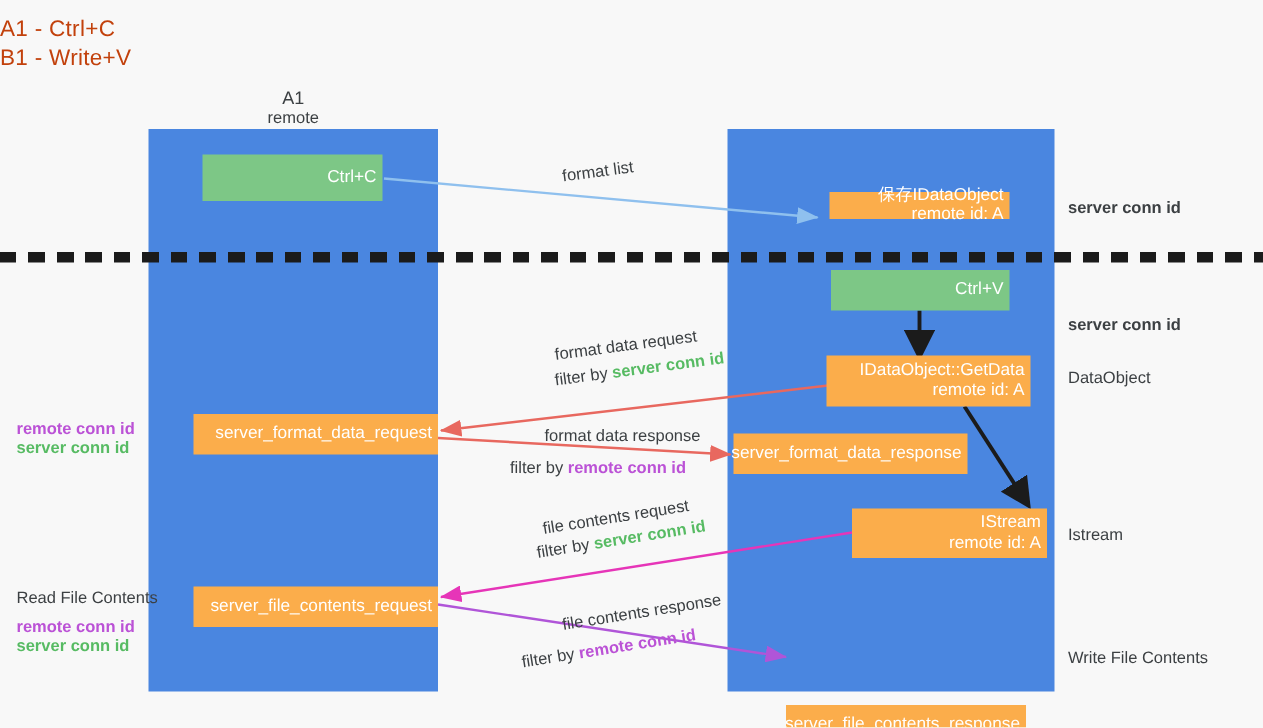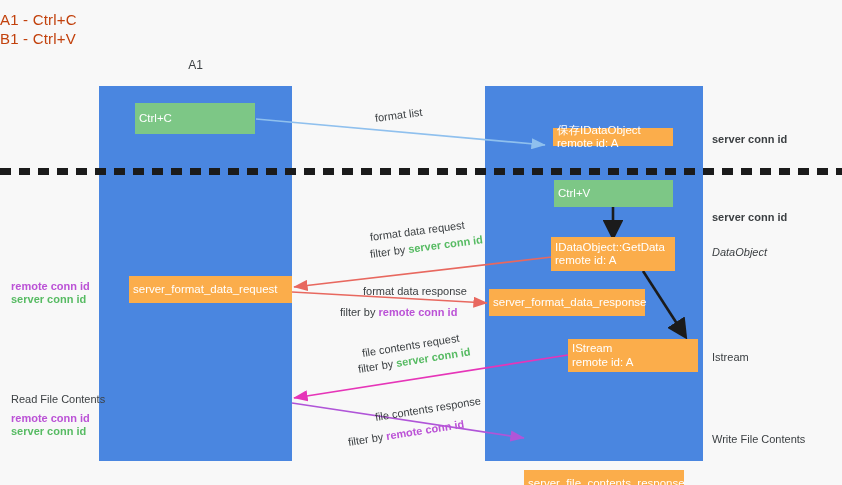--- a/index.html
+++ b/index.html
@@ -56,21 +56,21 @@
 
   
   .node {
     box-sizing: border-box;
     color: #ffffff;
     font-size: 11.5px;
     line-height: 13.5px;
     text-align: center;
     display: flex;
     flex-direction: column;
-    align-items: flex-start;
+    align-items: flex-end;
     justify-content: center;
     padding: 2px 4px;
   }
   .node.green  { background: #7dc786; }
   .node.orange { background: #fbad4b; }
   .node .l2 { }
 
   
   .edge-label {
     font-size: 11px;
@@ -103,25 +103,26 @@
     pointer-events: none;
   }
 </style>
 </head>
 <body>
 
 <div id="canvas">
 
   <div id="title-block" class="abs">
     <div>A1 - Ctrl+C</div>
-    <div>B1 - Ctrl+V</div>
+    <div>B1 - Write+V</div>
   </div>
 
   <div class="col-header abs" style="left:99px; top:58px; width:193px;">
     <div>A1</div>
+    <div class="sub">remote</div>
   </div>
 
   <div id="lane-a1" class="lane abs"></div>
   <div id="lane-b1" class="lane abs"></div>
 
   <svg id="arrows" class="abs">
     <defs>
       <marker id="ah-blue" markerWidth="9" markerHeight="7" refX="8.5" refY="3.5" orient="auto">
         <polygon points="0,0 9,3.5 0,7" fill="#8fc0ee"></polygon>
       </marker>
@@ -157,31 +158,34 @@
   <div id="dashed-line" class="abs"></div>
 
   <div class="node green abs" style="left:135px; top:103px; width:120px; height:31px;">
     <div>Ctrl+C</div>
   </div>
 
   <div class="node orange abs" style="left:129px; top:276px; width:163px; height:27px;">
     <div>server_format_data_request</div>
   </div>
 
+  <div class="node orange abs" style="left:129px; top:391px; width:163px; height:27px;">
+    <div>server_file_contents_request</div>
+  </div>
 
   <div class="node orange abs" style="left:553px; top:128px; width:120px; height:18px;">
     <div>保存IDataObject</div>
     <div class="l2">remote id: A</div>
   </div>
 
   <div class="node green abs" style="left:554px; top:180px; width:119px; height:27px;">
     <div>Ctrl+V</div>
   </div>
 
-  <div class="node orange abs" style="left:551px; top:237px; width:124px; height:34px;">
+  <div class="node orange abs" style="left:551px; top:237px; width:136px; height:34px;">
     <div>IDataObject::GetData</div>
     <div class="l2">remote id: A</div>
   </div>
 
   <div class="node orange abs" style="left:489px; top:289px; width:156px; height:27px;">
     <div>server_format_data_response</div>
   </div>
 
   <div class="node orange abs" style="left:568px; top:339px; width:130px; height:33px;">
     <div>IStream</div>
@@ -221,21 +225,21 @@
     <span>file contents response</span>
   </div>
   <div class="edge-label abs rot-up2" style="left:348px; top:435px;">
     <span>filter by </span><span class="purple-txt">remote conn id</span>
   </div>
 
   <div class="side-label abs green-txt" style="left:712px; top:132px;">server conn id</div>
 
   <div class="side-label abs green-txt" style="left:712px; top:210px;">server conn id</div>
 
-  <div class="side-label abs" style="left:712px; top:245px;font-style:italic;">DataObject</div>
+  <div class="side-label abs" style="left:712px; top:245px;">DataObject</div>
 
   <div class="side-label abs" style="left:712px; top:350px;">Istream</div>
 
   <div class="side-label abs" style="left:712px; top:432px;">Write File Contents</div>
 
   <div class="conn-stack abs purple-txt" style="left:11px; top:279px;">remote conn id</div>
   <div class="conn-stack abs green-txt" style="left:11px; top:292px;">server conn id</div>
 
   <div class="side-label abs" style="left:11px; top:392px;">Read File Contents</div>
   <div class="conn-stack abs purple-txt" style="left:11px; top:411px;">remote conn id</div>

